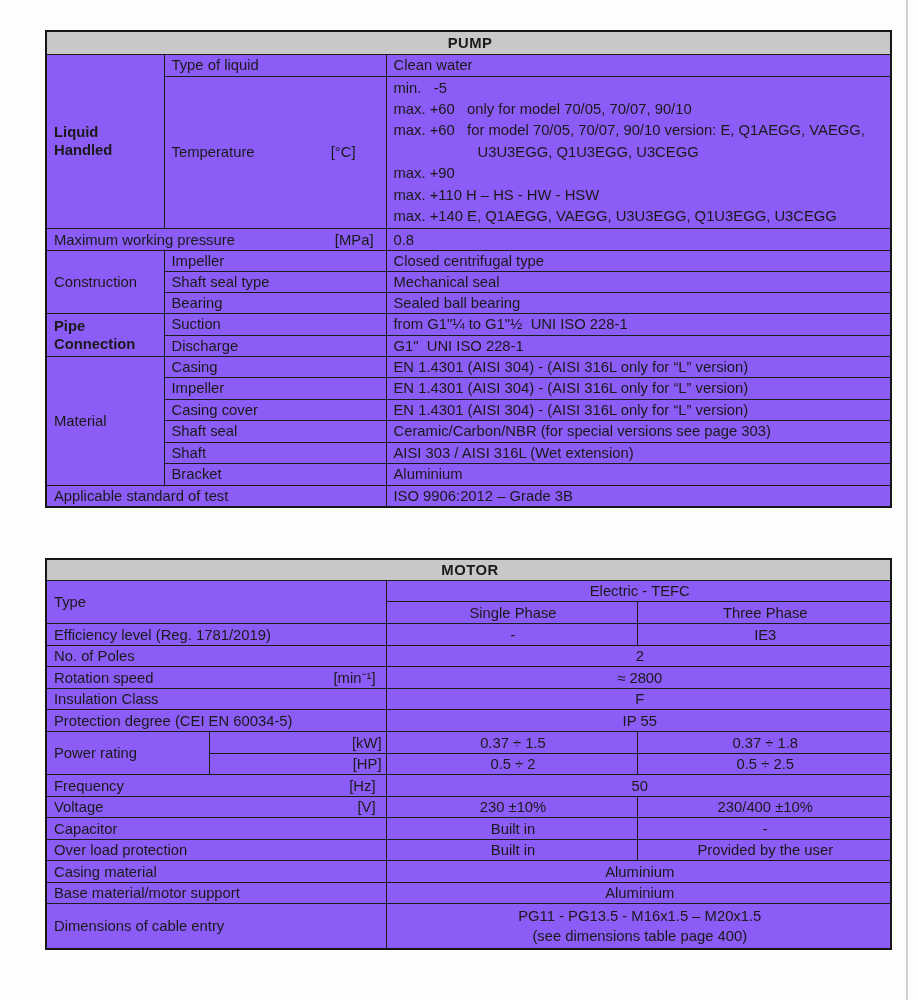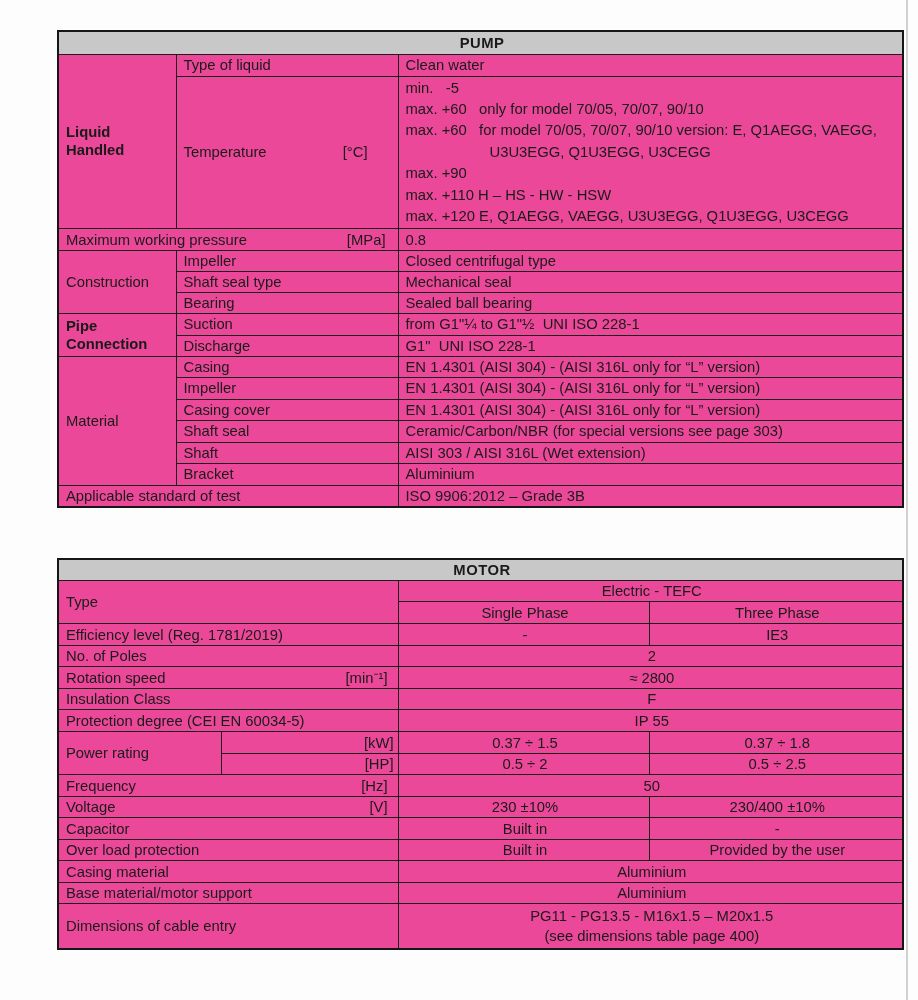--- a/index.html
+++ b/index.html
@@ -9,24 +9,24 @@
     background: #fdfdfd;
     font-family: "Liberation Sans", sans-serif;
     color: #1a1a1a;
     overflow: hidden;
   }
   .edge-line {
     position: absolute; left: 906px; top: 0; width: 2px; height: 100%;
     background: #c9c9c9; opacity: .85;
   }
   table.spec {
-    position: absolute; left: 57px;
+    position: absolute; left: 45px;
     border-collapse: collapse; table-layout: fixed;
     border: 2px solid #161616;
-    background: #ec4899;
+    background: #8b5cf6;
   }
   table.spec td {
     border: 1px solid #1c1c1c;
     font-size: 14.8px;
     line-height: 1.22;
     vertical-align: middle;
     padding: 1px 4px 1px 7px;
     overflow: hidden;
   }
   td.hdr {
@@ -81,21 +81,21 @@
         <span class="unit">[°C]</span>
       </div>
     </td>
     <td>
       <div class="tline">min.   -5</div>
       <div class="tline">max. +60   only for model 70/05, 70/07, 90/10</div>
       <div class="tline">max. +60   for model 70/05, 70/07, 90/10 version: E, Q1AEGG, VAEGG,</div>
       <div class="tline ind">U3U3EGG, Q1U3EGG, U3CEGG</div>
       <div class="tline">max. +90</div>
       <div class="tline">max. +110 H – HS - HW - HSW</div>
-      <div class="tline">max. +120 E, Q1AEGG, VAEGG, U3U3EGG, Q1U3EGG, U3CEGG</div>
+      <div class="tline">max. +140 E, Q1AEGG, VAEGG, U3U3EGG, Q1U3EGG, U3CEGG</div>
     </td>
   </tr>
   <tr class="h22">
     <td colspan="2">
       <div class="flexrow pad-mpa">
         <span>Maximum working pressure</span>
         <span class="unit">[MPa]</span>
       </div>
     </td>
     <td class="pvalue">0.8</td>

